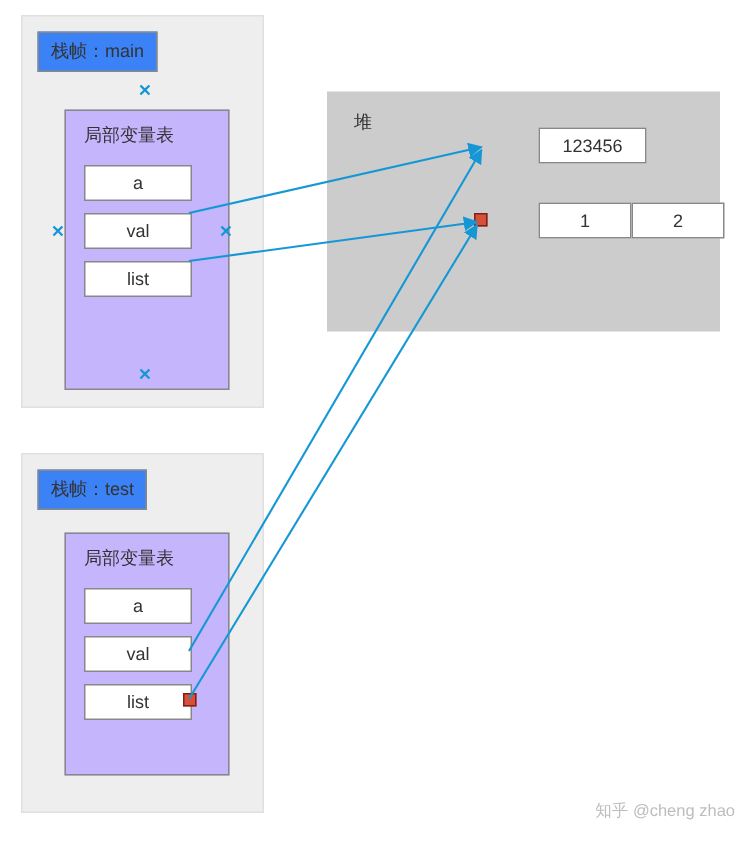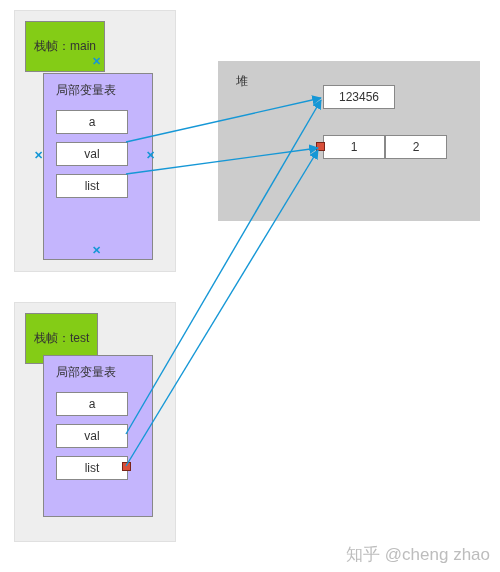--- a/index.html
+++ b/index.html
@@ -13,23 +13,23 @@
     background: #fff;
     position: relative;
   }
   .panel {
     position: absolute;
     background: #eeeeee;
     border: 1px solid #e0e0e0;
   }
   .title-box {
     position: absolute;
-    background: #84cc16;
+    background: #3b82f6;
     border: 1px solid #888;
-    padding: 16px 8px;
+    padding: 4px 8px;
     white-space: nowrap;
   }
   .inner-box {
     position: absolute;
     background: #c4b5fd;
     border: 1px solid #888;
   }
   .inner-title {
     position: absolute;
     left: 12px;
@@ -51,40 +51,41 @@
   }
   .heap-label {
     position: absolute;
   }
   .heap-box {
     position: absolute;
     background: #fff;
     border: 1px solid #888;
     line-height: 22px;
     text-align: center;
+    margin-left: 36px;
   }
   .x-mark {
     position: absolute;
     color: #1597d6;
     font-size: 11px;
     font-weight: bold;
     line-height: 1;
   }
   .red-sq {
     position: absolute;
     width: 7px;
     height: 7px;
     background: #d94f3a;
     border: 1px solid #7a2418;
   }
   .watermark {
     position: absolute;
     right: 10px;
-    bottom: 6px;
-    font-size: 17px;
+    bottom: 24px;
+    font-size: 11px;
     color: #bdbdbd;
   }
   svg.arrows {
     position: absolute;
     left: 0;
     top: 0;
     pointer-events: none;
   }
 </style>
 </head>

